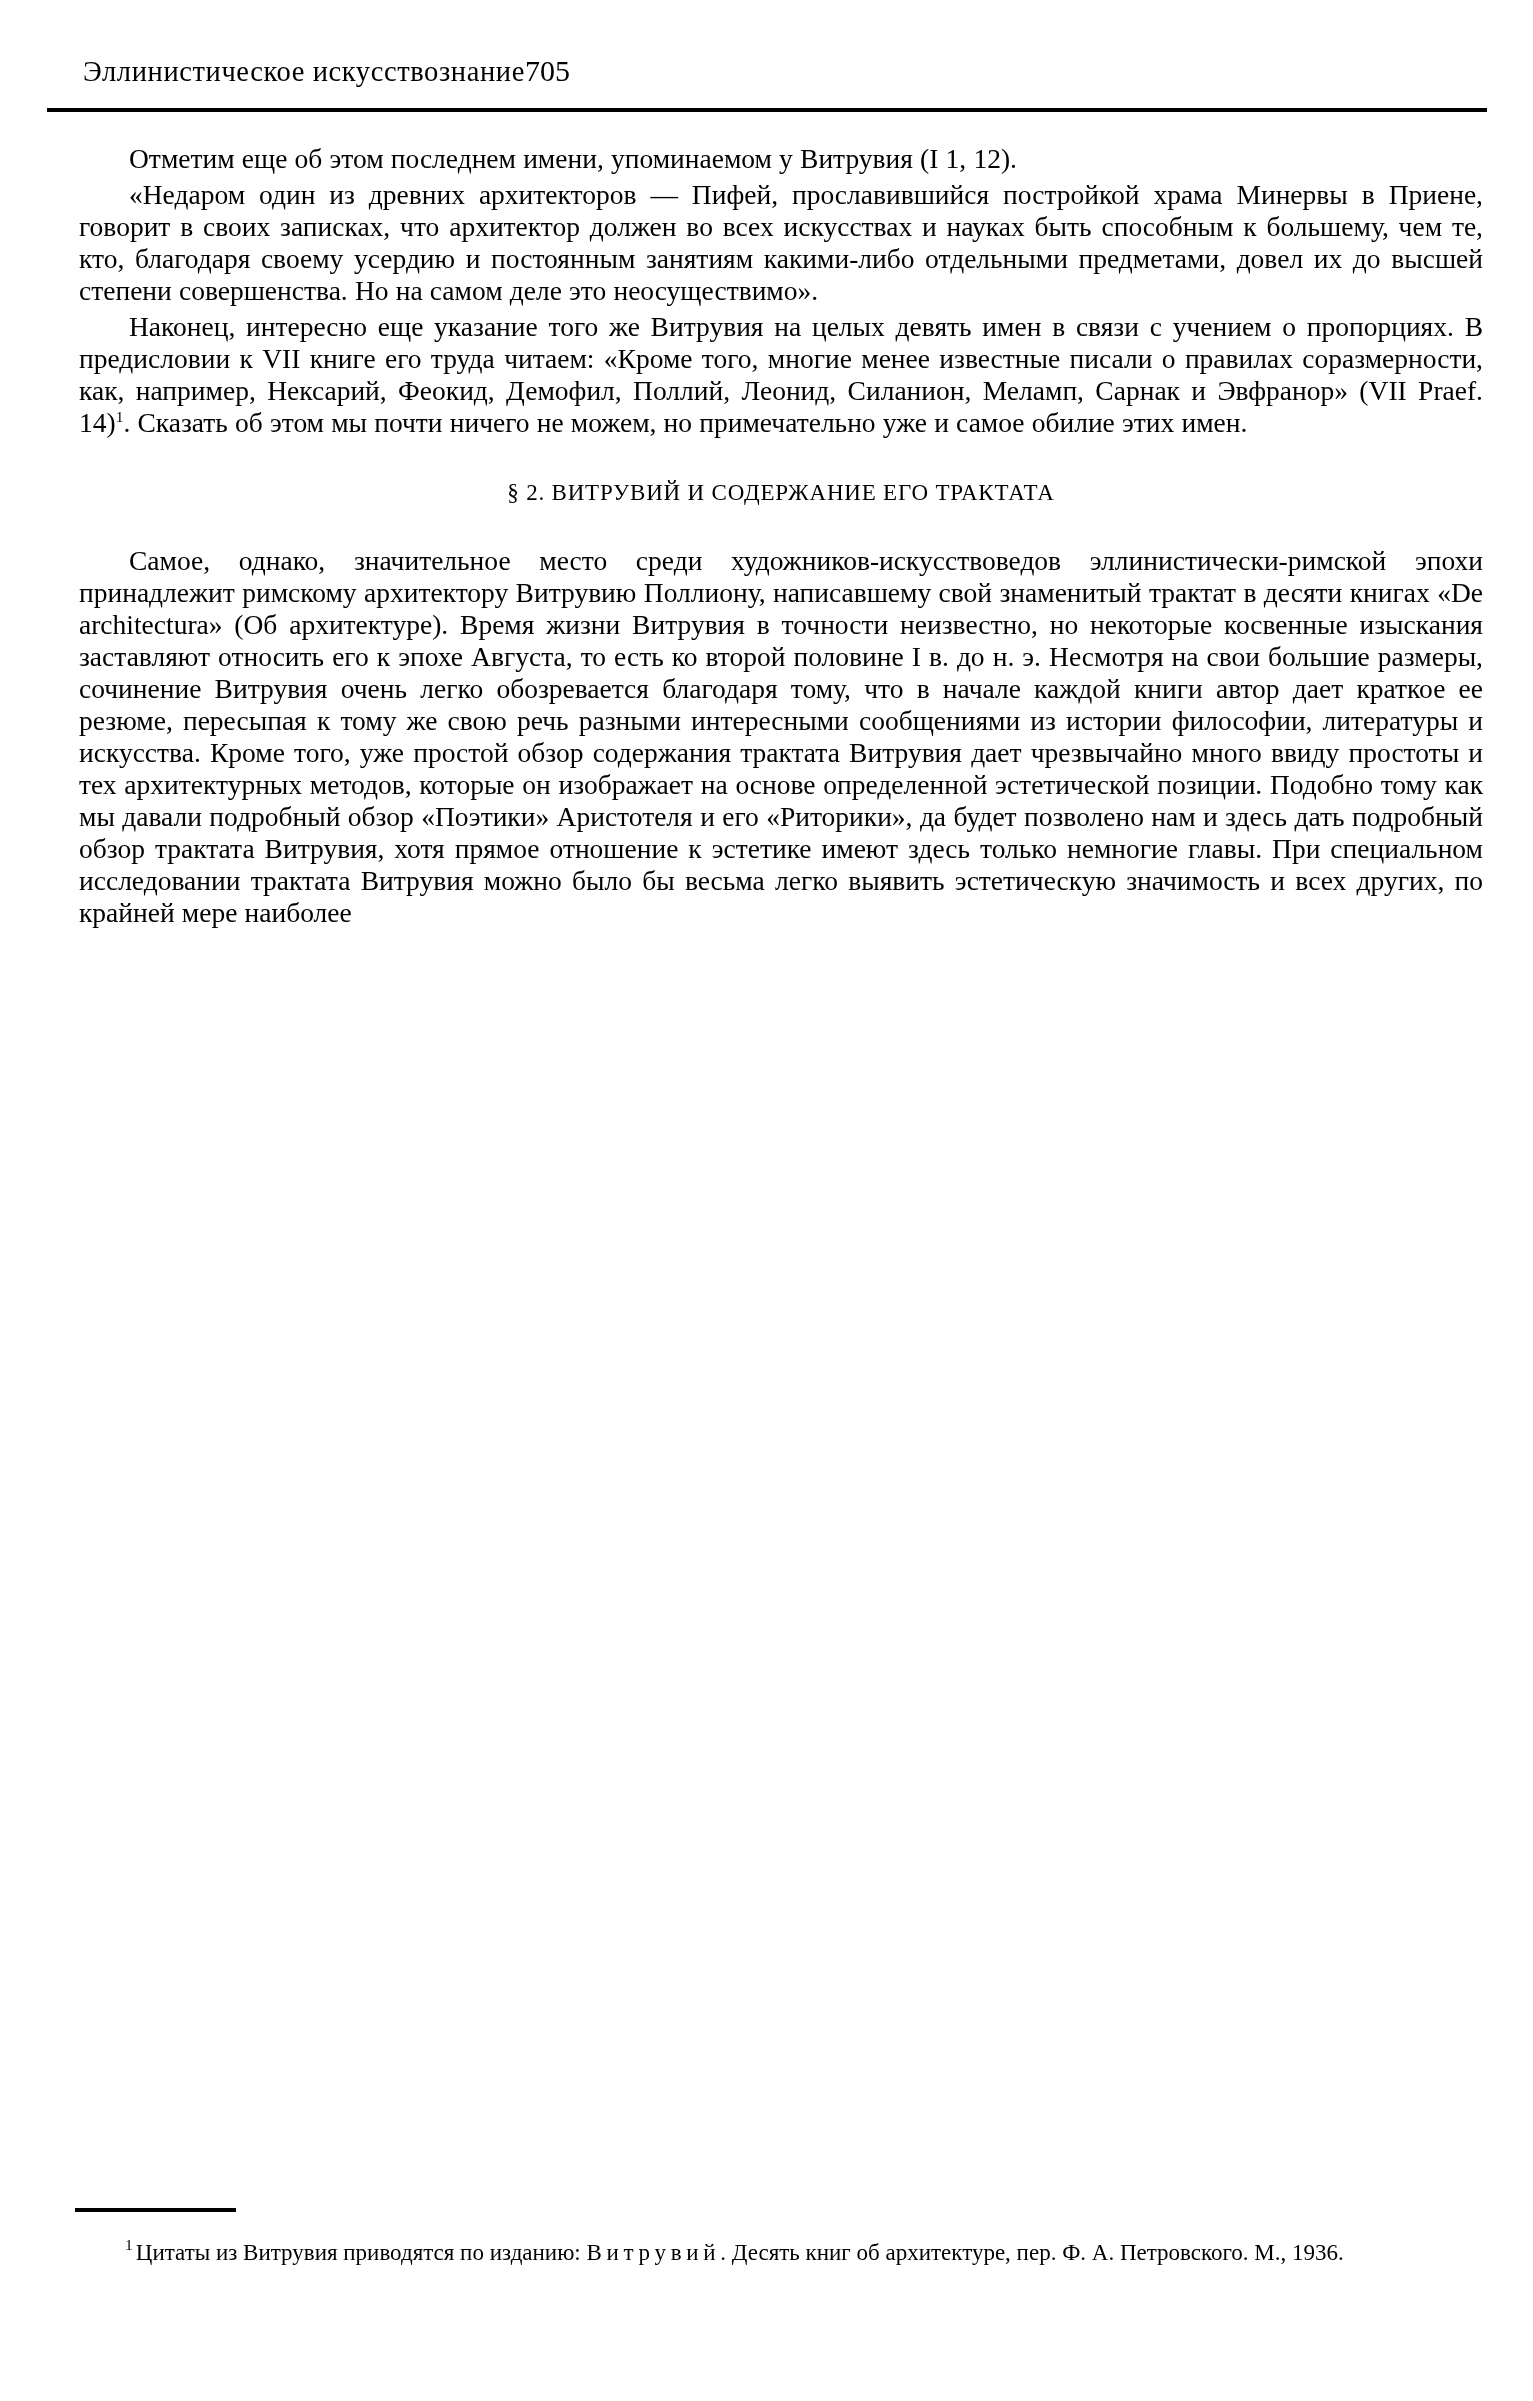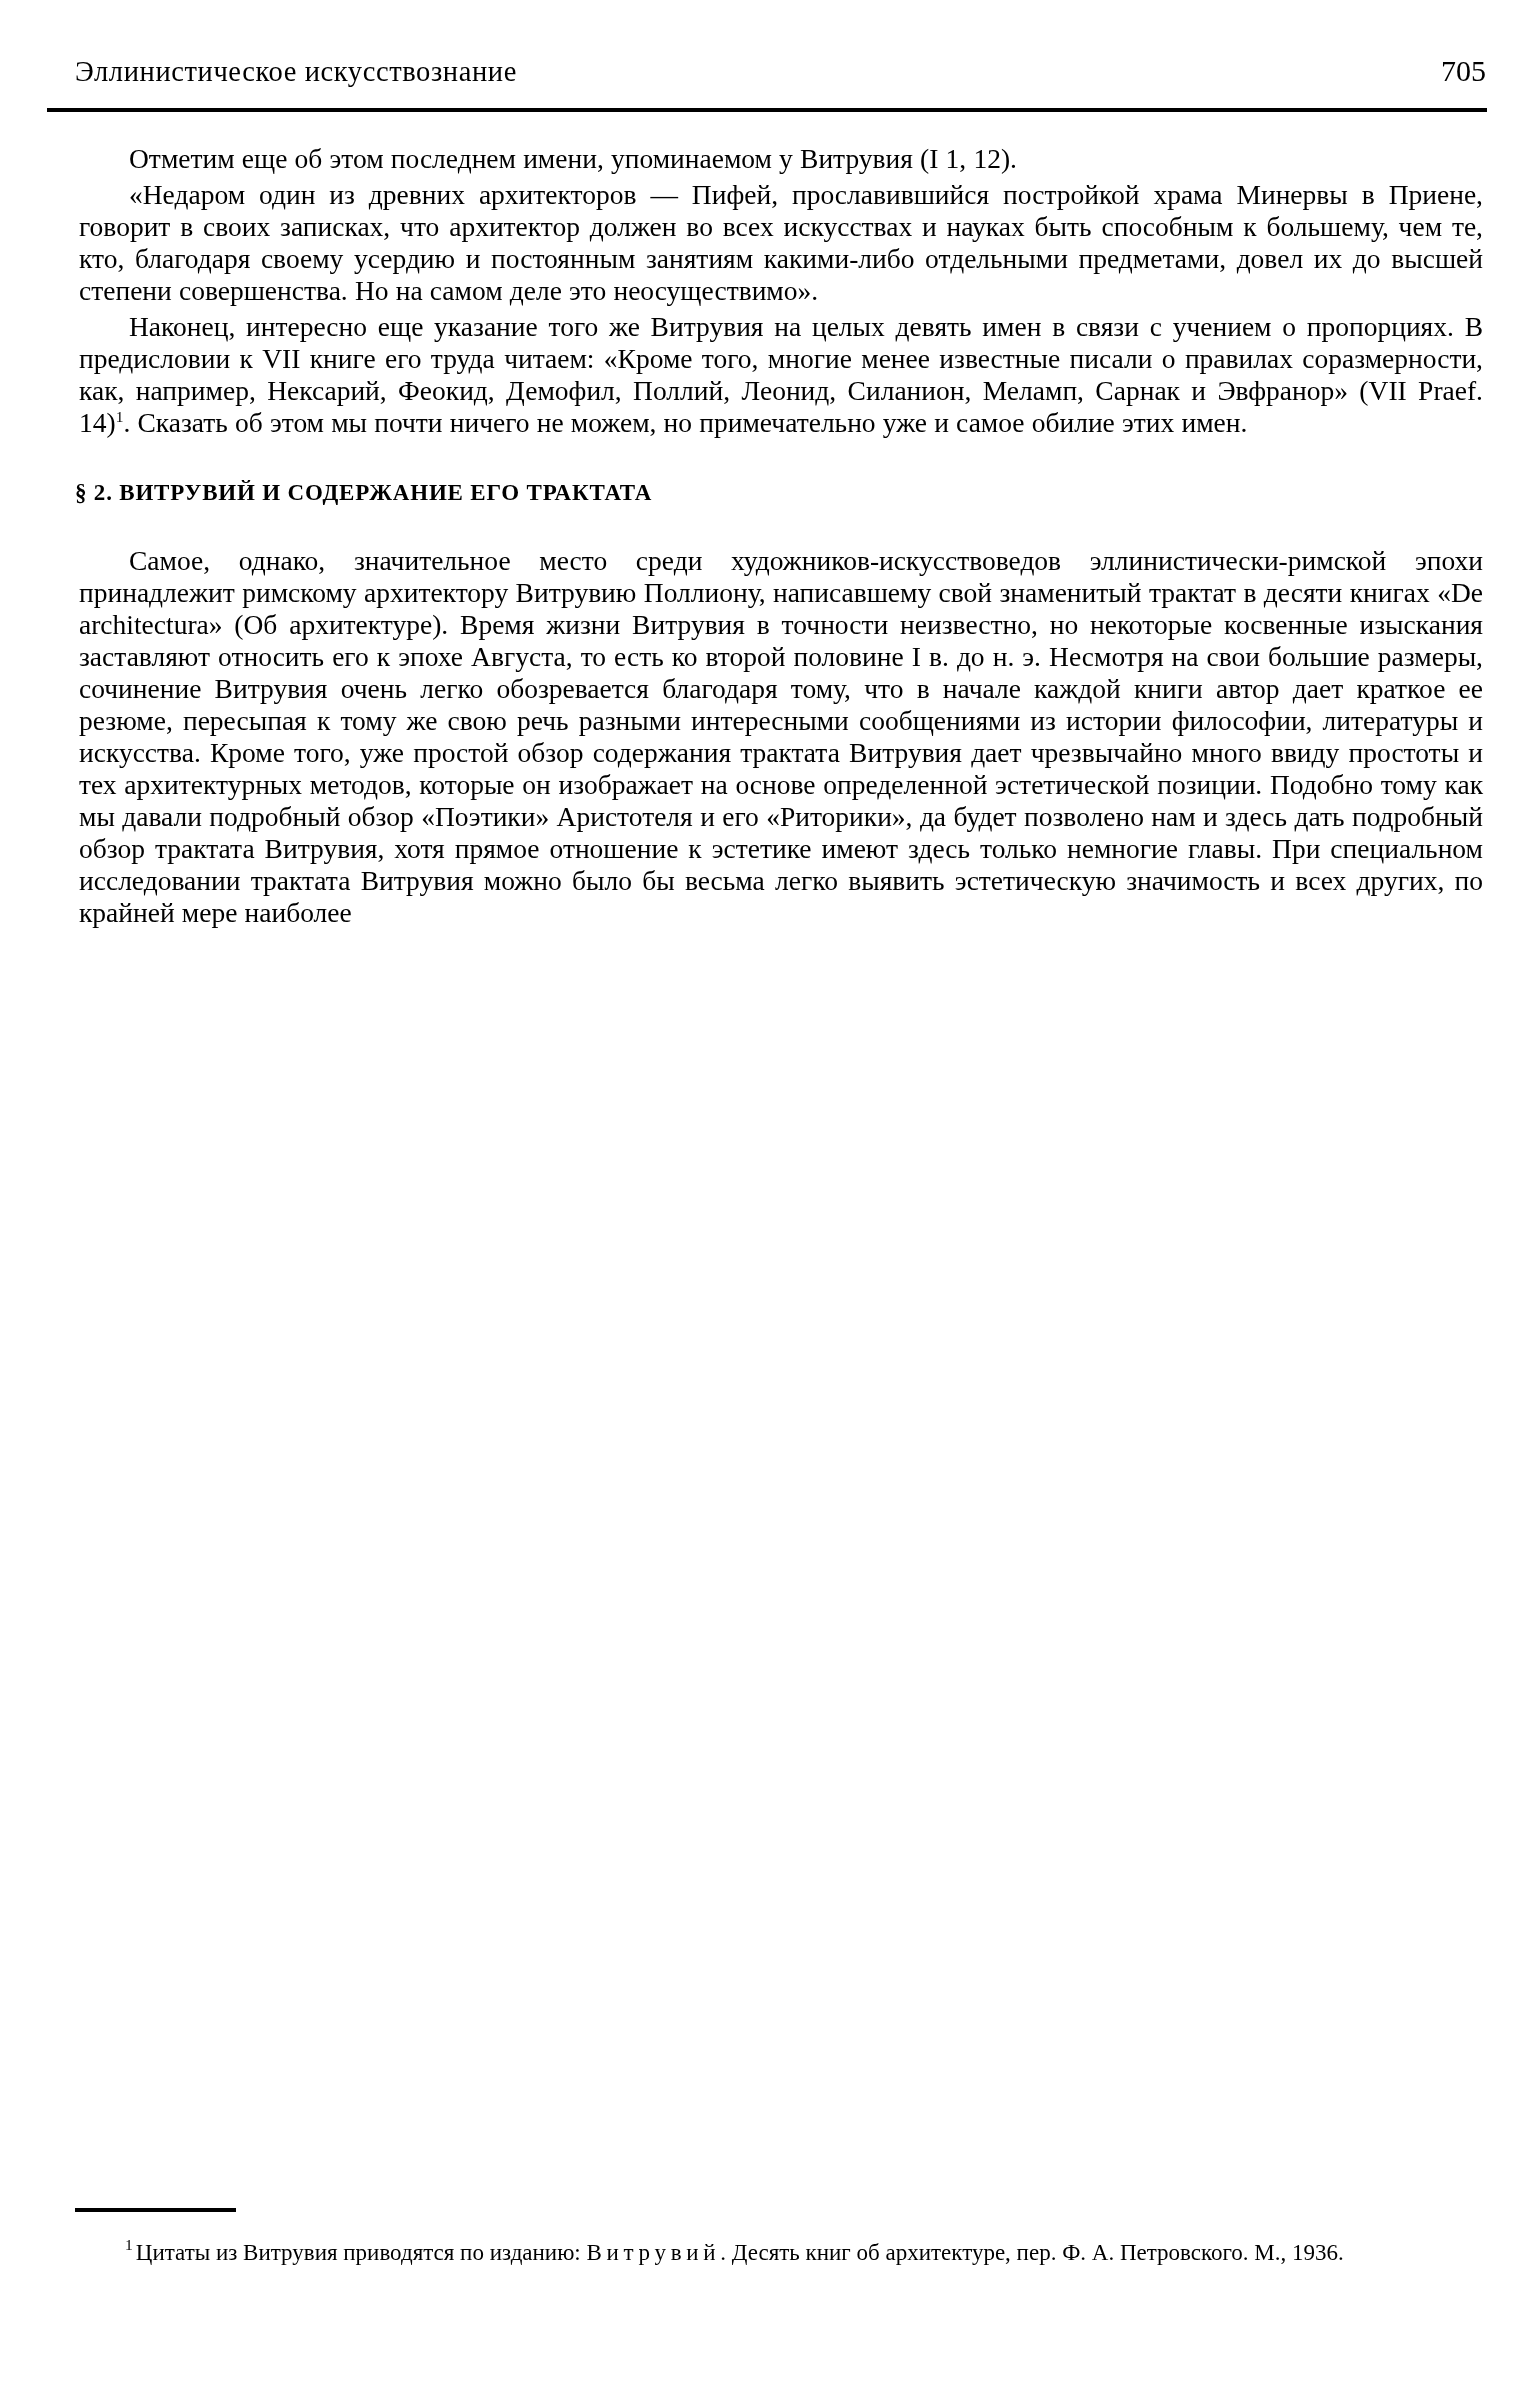--- a/index.html
+++ b/index.html
@@ -25,27 +25,27 @@
   .content {
     position: absolute;
     left: 75px;
     top: 0;
     width: 1412px;
   }
 
   
   .running-head {
     position: absolute;
-    left: 0;
+    left: 8px;
     top: 56px;
     width: 1412px;
     height: 47px;
     display: flex;
     align-items: baseline;
-    justify-content: space-between;
+    justify-content: flex-start;
   }
   .running-head-title {
     font-size: 28.5px;
     letter-spacing: 0.6px;
     white-space: nowrap;
     line-height: 1;
   }
   .running-head-folio {
     font-size: 30px;
     line-height: 1;
@@ -78,22 +78,23 @@
     hyphens: manual;
     word-spacing: 0.3px;
   }
   p.para + p.para { margin-top: 0; }
 
   
   .section-heading {
     margin: 0;
     padding-top: 37px;
     padding-bottom: 36px;
+    text-align: center;
     font-size: 23px;
-    font-weight: bold;
+    font-weight: normal;
     letter-spacing: 0.8px;
     line-height: 1.1;
   }
 
   
   .footnote-area {
     position: absolute;
     left: 0;
     top: 2208px;
     width: 1412px;

